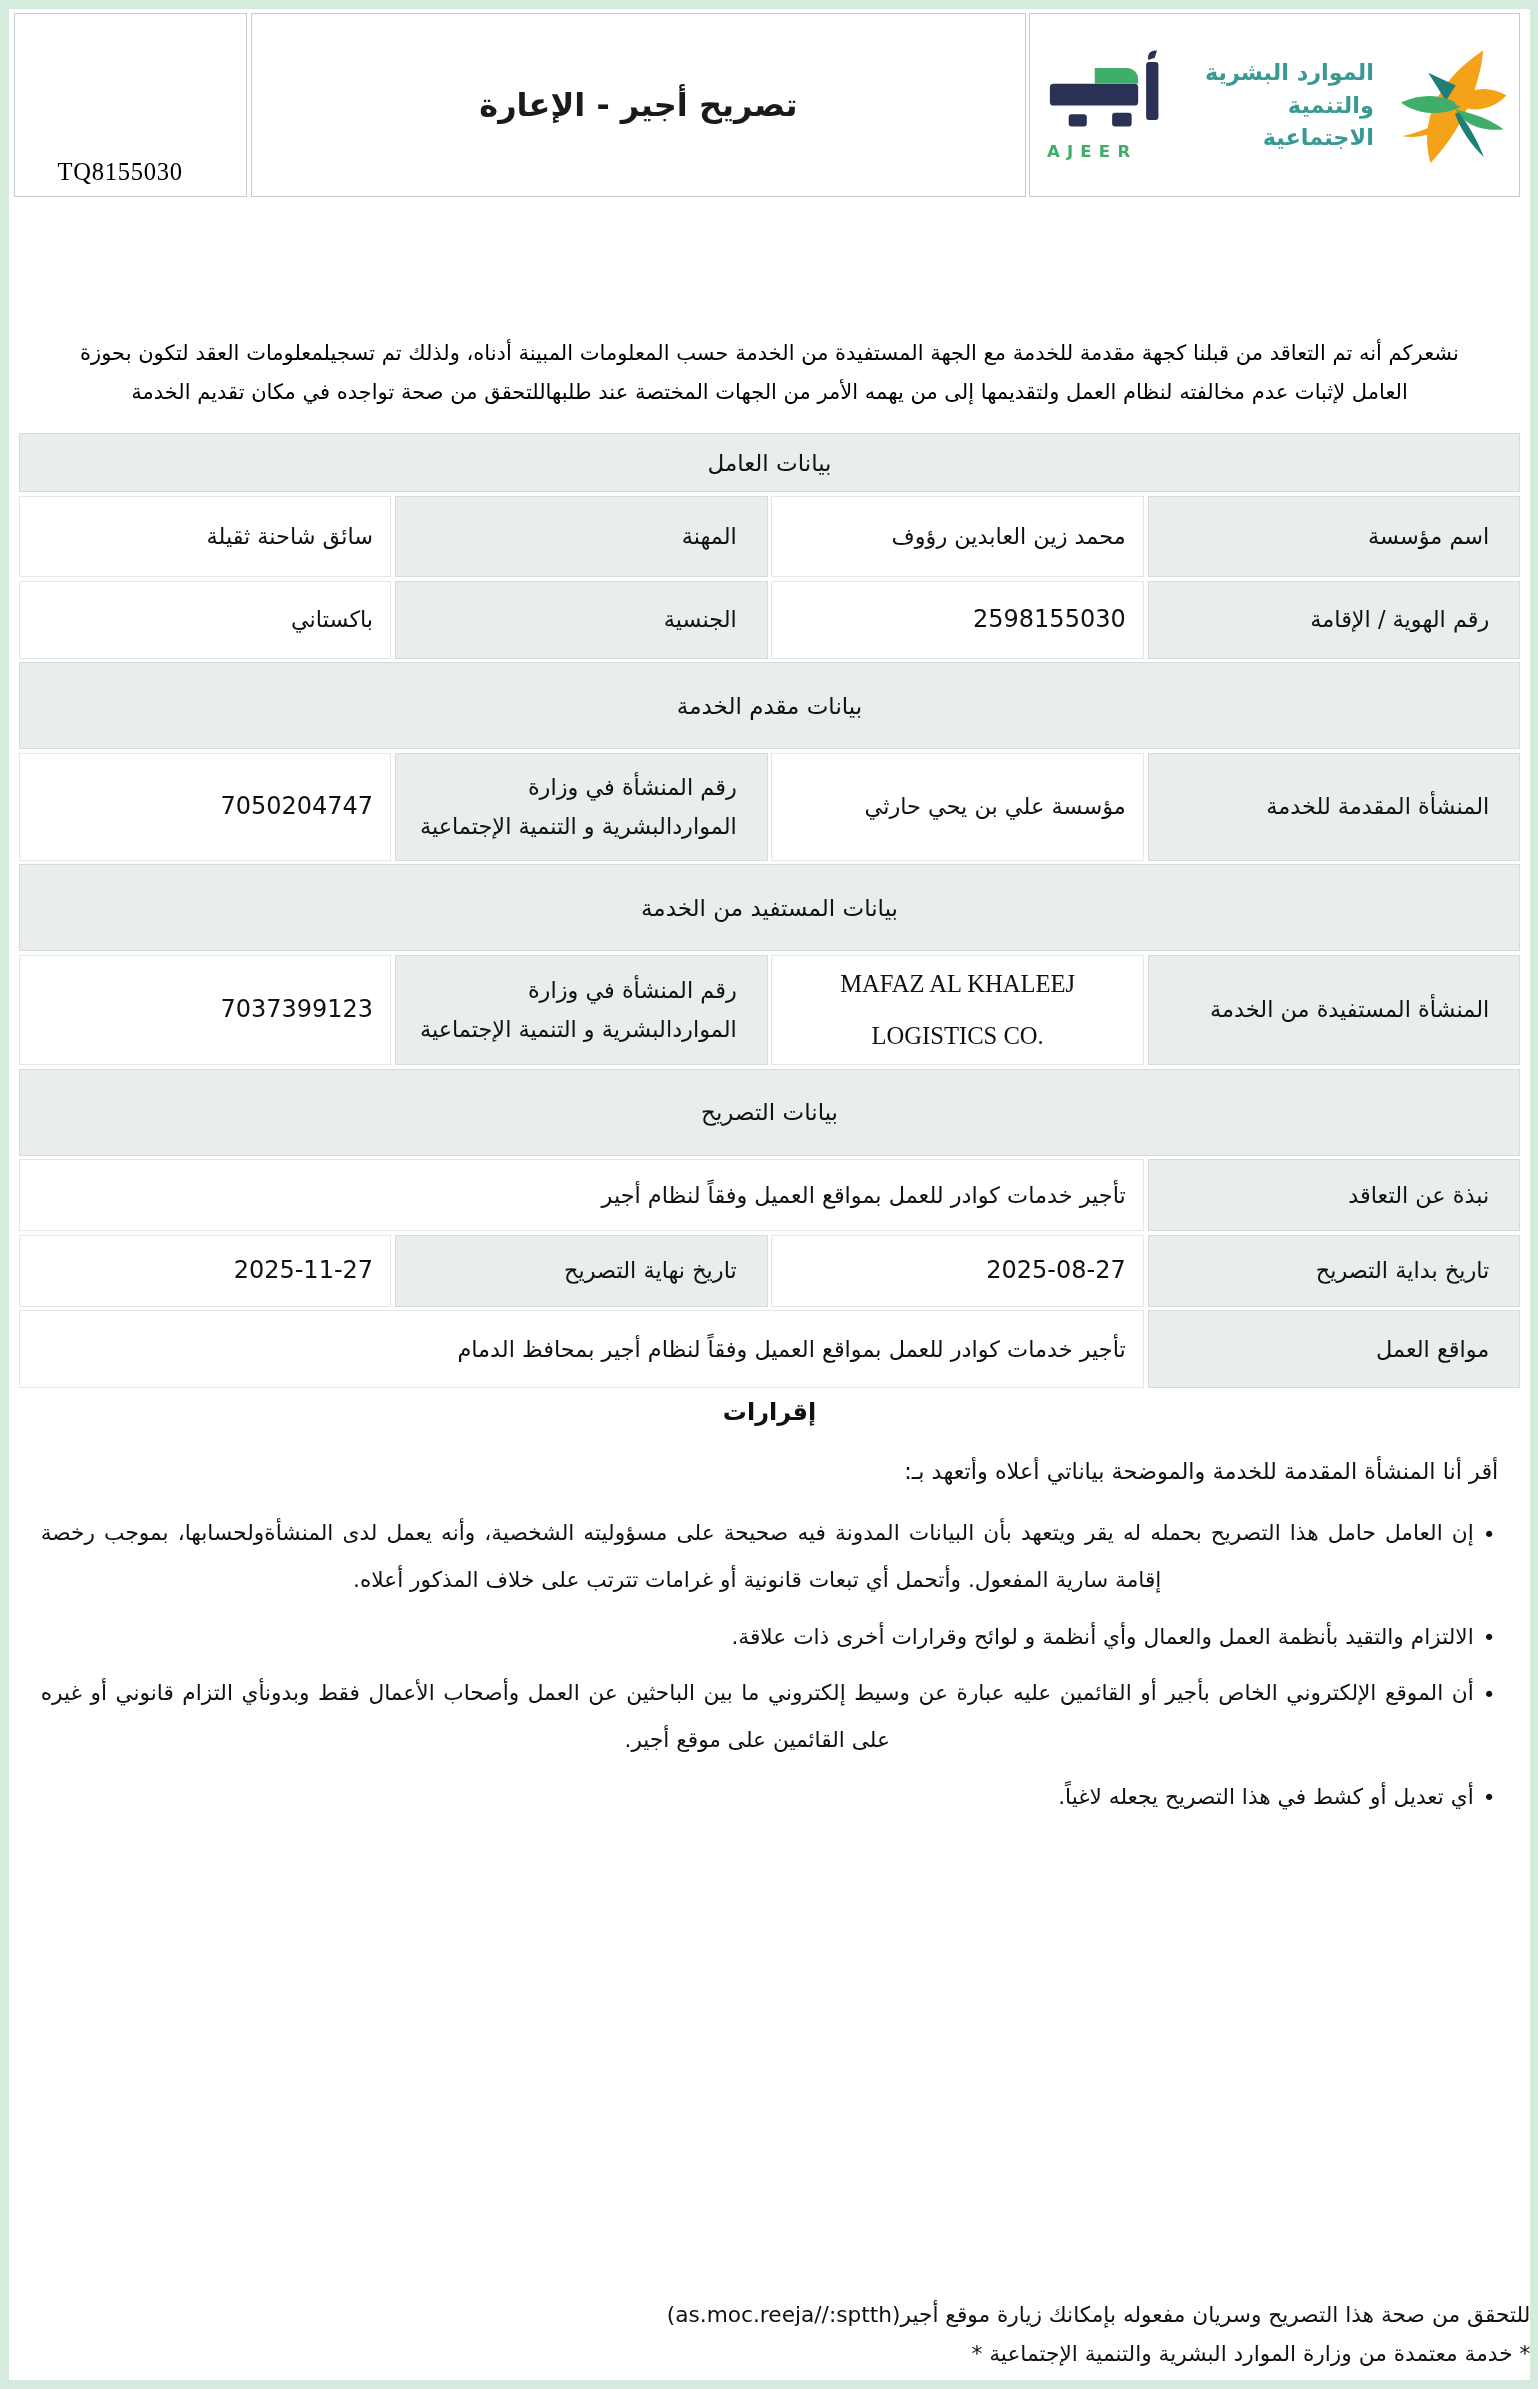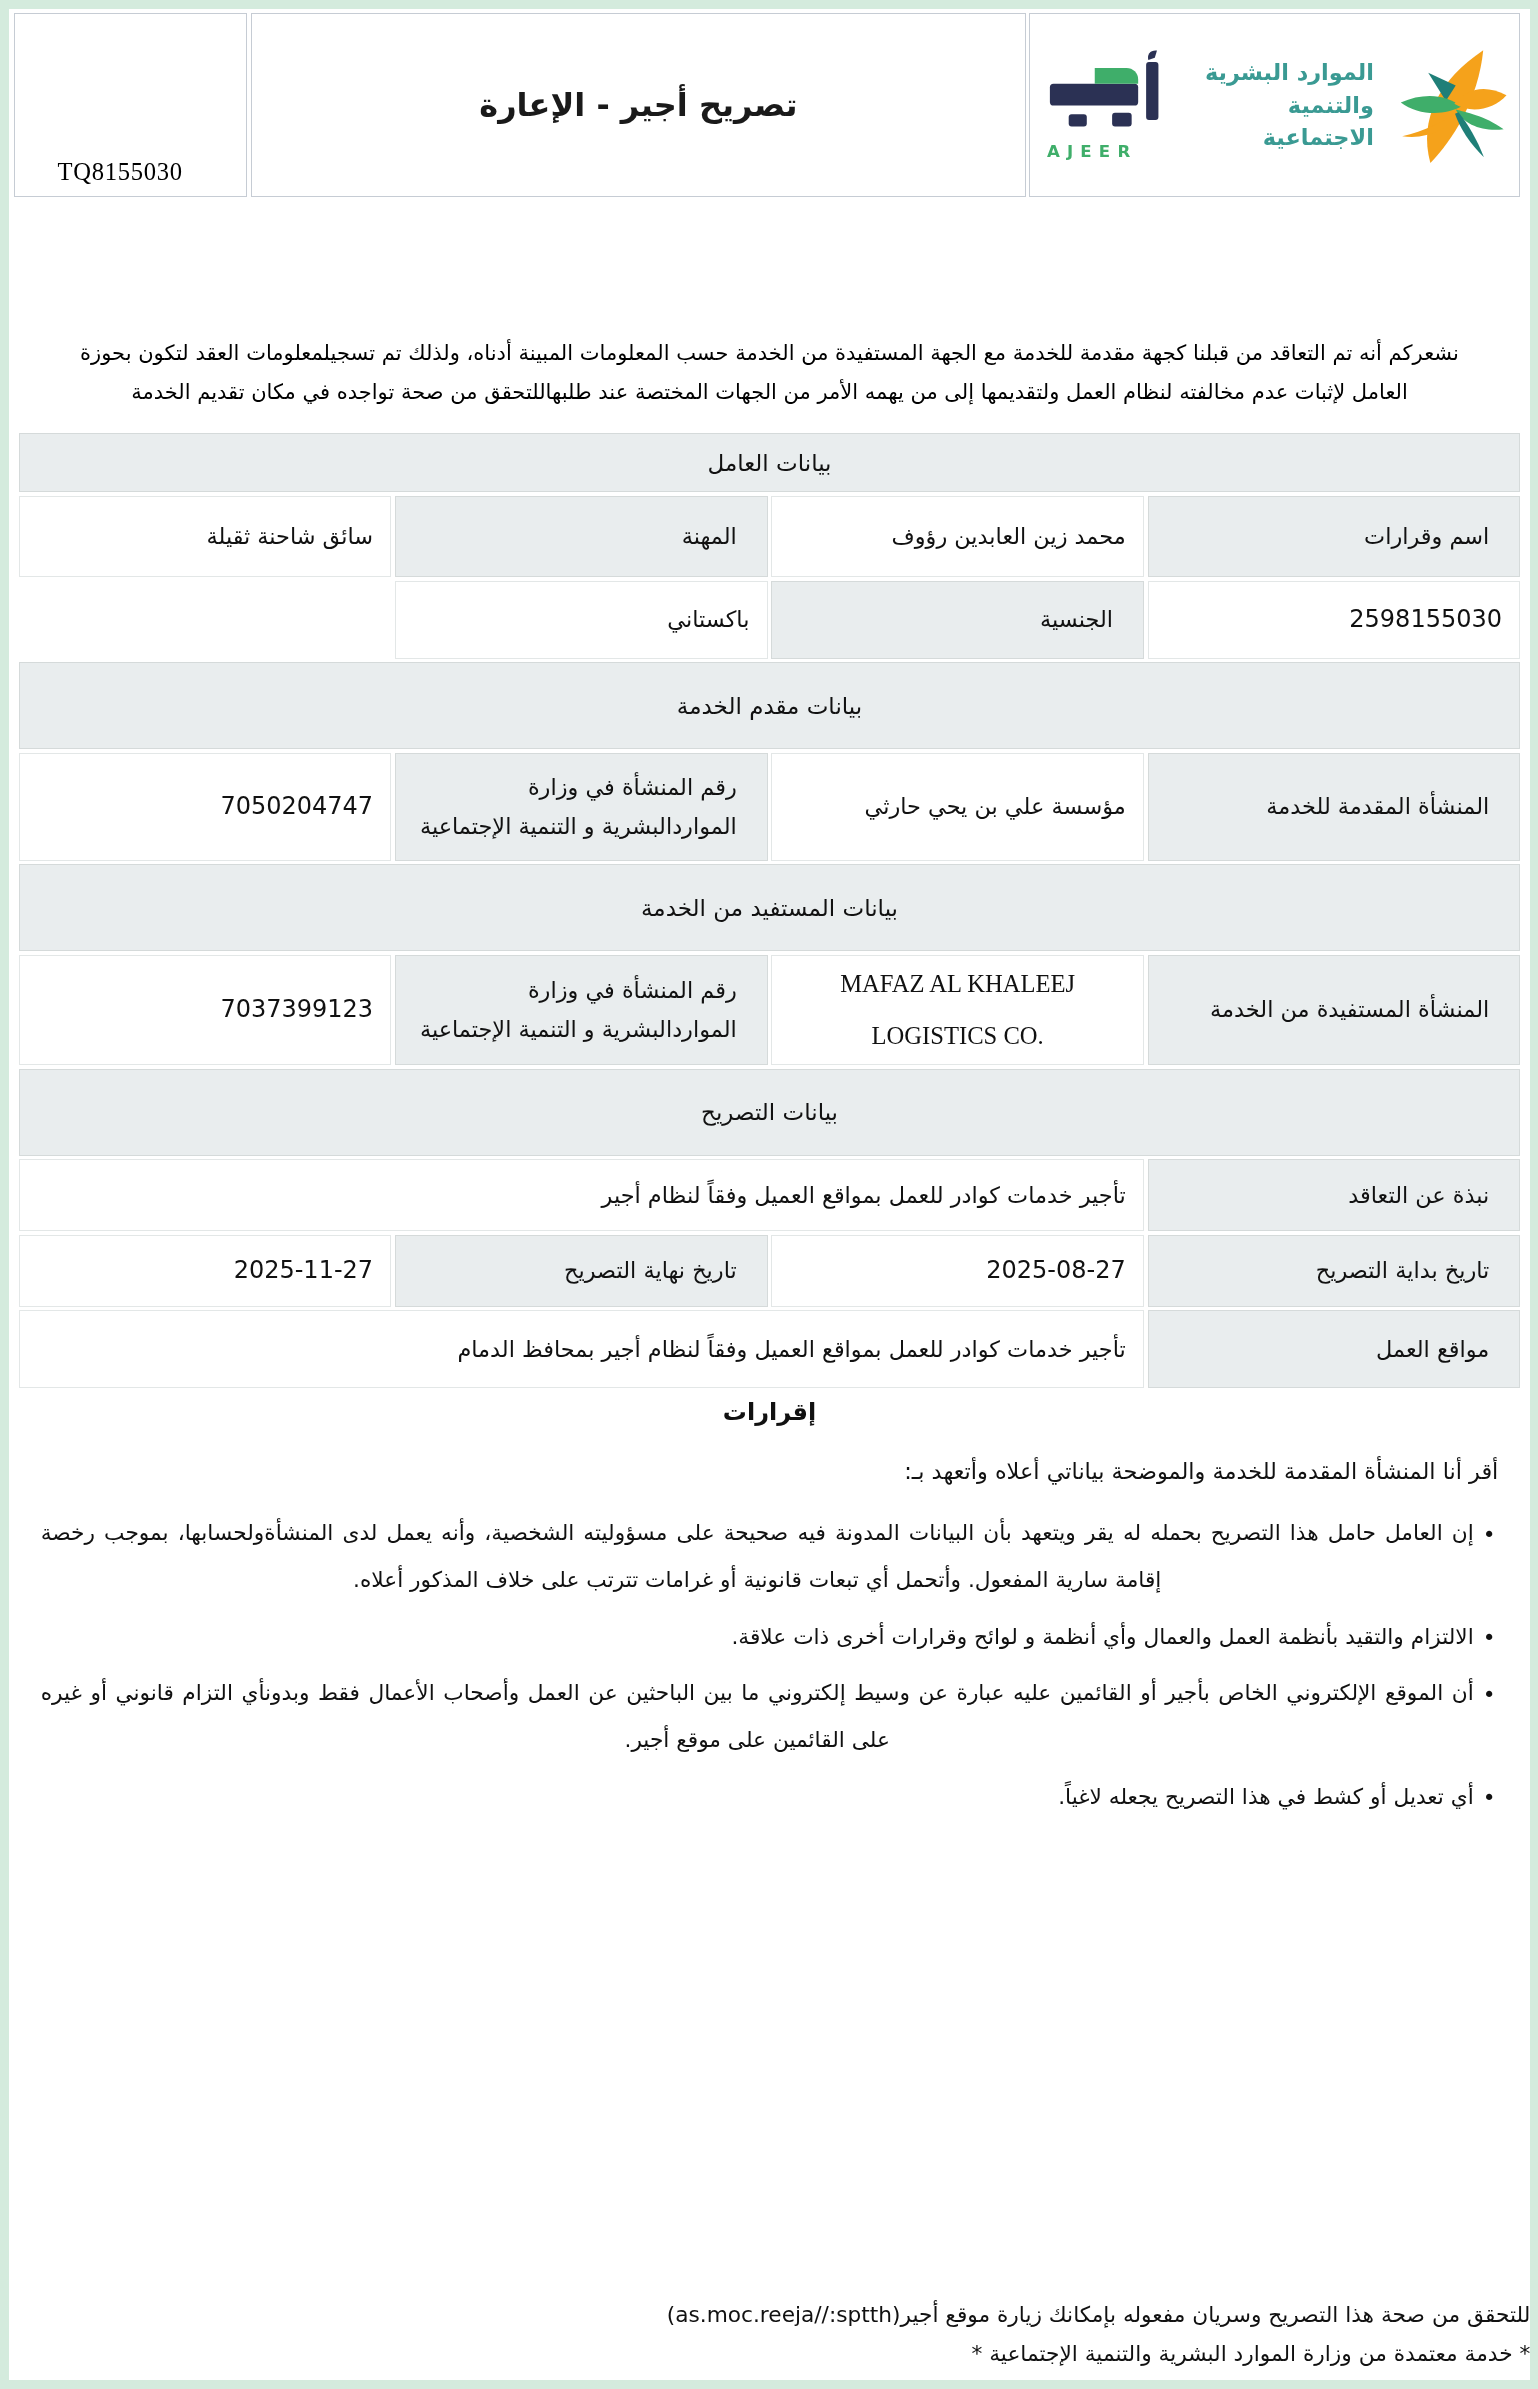--- a/index.html
+++ b/index.html
@@ -106,25 +106,26 @@
 
     <p class="intro">
       <span>نشعركم أنه تم التعاقد من قبلنا كجهة مقدمة للخدمة مع الجهة المستفيدة من الخدمة حسب المعلومات المبينة أدناه، ولذلك تم تسجيلمعلومات العقد لتكون بحوزة</span><br>
       <span>العامل لإثبات عدم مخالفته لنظام العمل ولتقديمها إلى من يهمه الأمر من الجهات المختصة عند طلبهاللتحقق من صحة تواجده في مكان تقديم الخدمة</span>
     </p>
 
     <div class="grid">
 
       <div class="band">بيانات العامل</div>
 
-      <div class="lbl">اسم وقرارات</div>
+      <div class="lbl">اسم مؤسسة</div>
       <div class="val">محمد زين العابدين رؤوف</div>
       <div class="lbl">المهنة</div>
       <div class="val">سائق شاحنة ثقيلة</div>
 
+      <div class="lbl">رقم الهوية / الإقامة</div>
       <div class="val val-num">2598155030</div>
       <div class="lbl">الجنسية</div>
       <div class="val">باكستاني</div>
 
       <div class="band">بيانات مقدم الخدمة</div>
 
       <div class="lbl">المنشأة المقدمة للخدمة</div>
       <div class="val">مؤسسة علي بن يحي حارثي</div>
       <div class="lbl">رقم المنشأة في وزارة المواردالبشرية و التنمية الإجتماعية</div>
       <div class="val val-num">7050204747</div>

